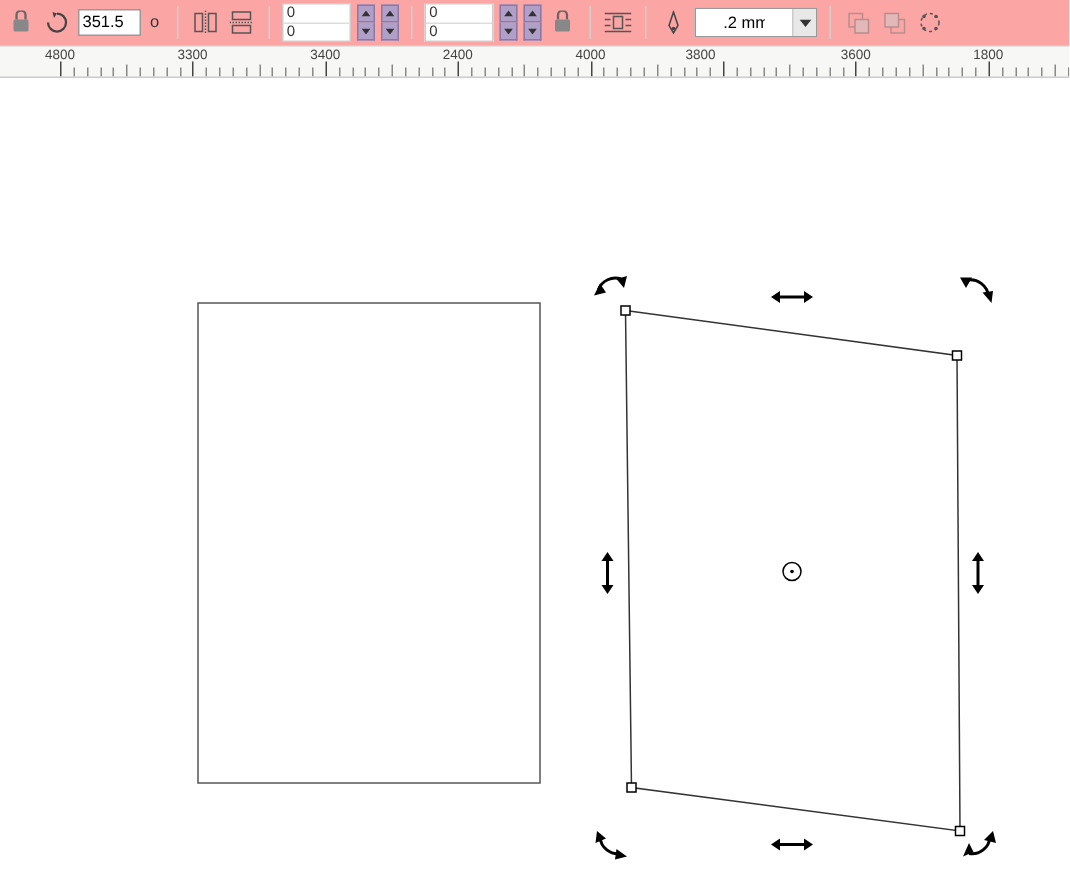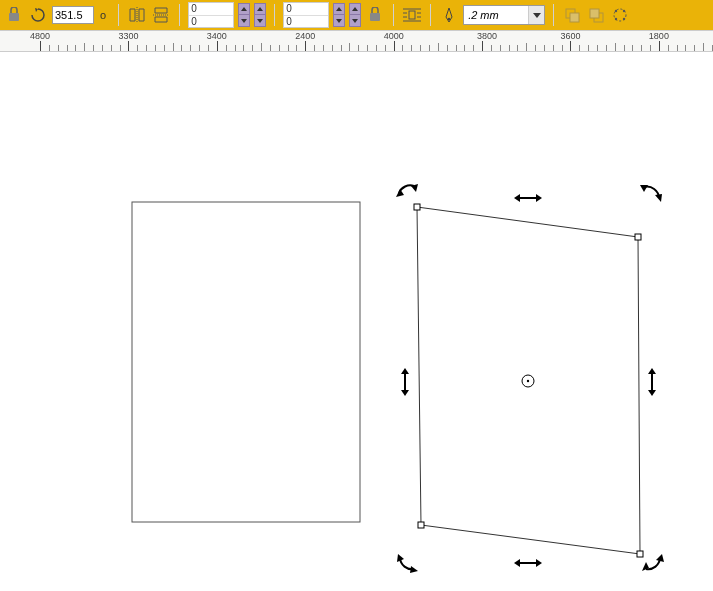--- a/index.html
+++ b/index.html
@@ -7,21 +7,21 @@
     font-family: Arial, sans-serif;
     font-size: 11px;
     background: #fff;
     width: 713px;
     height: 591px;
     overflow: hidden;
     position: relative;
   }
   .toolbar {
     height: 30px;
-    background: #eab308;
+    background: #fca5a5;
     display: flex;
     align-items: center;
     padding: 2px 4px;
     gap: 4px;
   }
   .tb-btn {
     width: 20px;
     height: 20px;
     display: flex;
     align-items: center;
@@ -83,24 +83,23 @@
     align-items: center;
     height: 20px;
     border: 1px solid #999;
     background: #fff;
     width: 82px;
   }
   .ow-combo input {
     border: none;
     outline: none;
     font-size: 11px;
-    padding: 0 4px;
+    padding: 0 18px;
     flex: 1;
     width: 50px;
-    font-style: italic;
   }
   .ow-arrow {
     width: 16px;
     height: 100%;
     background: #e8e8e8;
     border-left: 1px solid #ccc;
     display: flex;
     align-items: center;
     justify-content: center;
     cursor: pointer;
@@ -356,21 +355,21 @@
     <div class="rtick" style="left: 402.489px;"></div>
     <div class="rtick" style="left: 411.33px;"></div>
     <div class="rtick" style="left: 420.172px;"></div>
     <div class="rtick" style="left: 429.013px;"></div>
     <div class="rtick" style="left: 437.854px; height: 8px;"></div>
     <div class="rtick" style="left: 446.695px;"></div>
     <div class="rtick" style="left: 455.536px;"></div>
     <div class="rtick" style="left: 464.378px;"></div>
     <div class="rtick" style="left: 473.219px;"></div>
     <div class="rtick maj" style="left: 482.06px;"></div>
-    <div class="rlabel" style="left: 487px;">3800</div>
+    <div class="rlabel" style="left: 467px;">3800</div>
     <div class="rtick" style="left: 490.901px;"></div>
     <div class="rtick" style="left: 499.742px;"></div>
     <div class="rtick" style="left: 508.584px;"></div>
     <div class="rtick" style="left: 517.425px;"></div>
     <div class="rtick" style="left: 526.266px; height: 8px;"></div>
     <div class="rtick" style="left: 535.107px;"></div>
     <div class="rtick" style="left: 543.948px;"></div>
     <div class="rtick" style="left: 552.79px;"></div>
     <div class="rtick" style="left: 561.631px;"></div>
     <div class="rtick maj" style="left: 570.472px;"></div>

